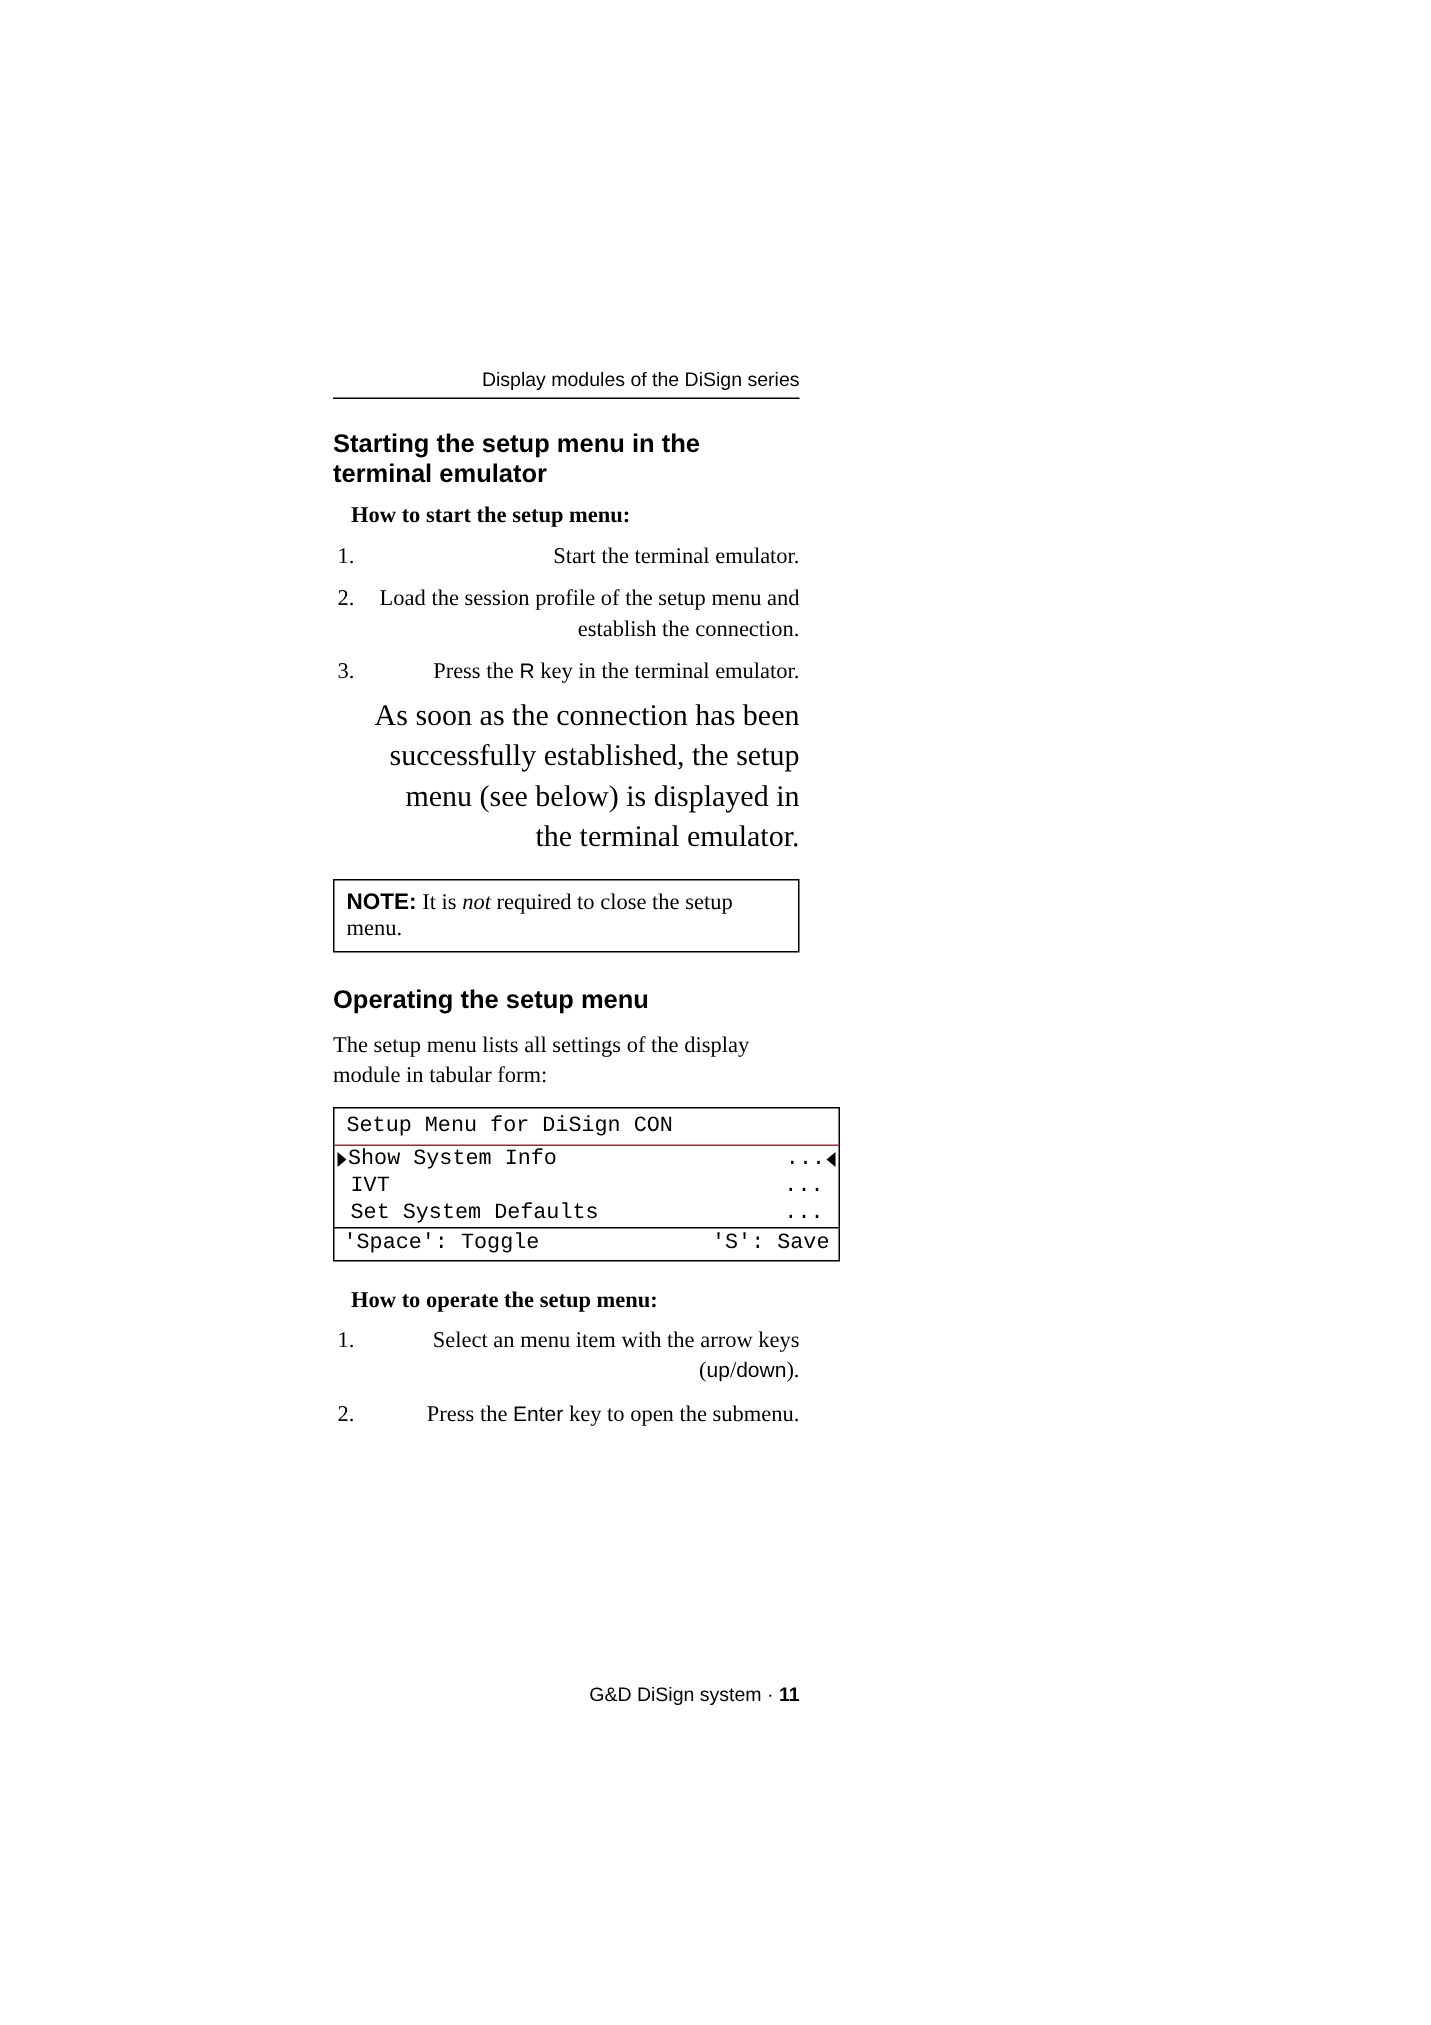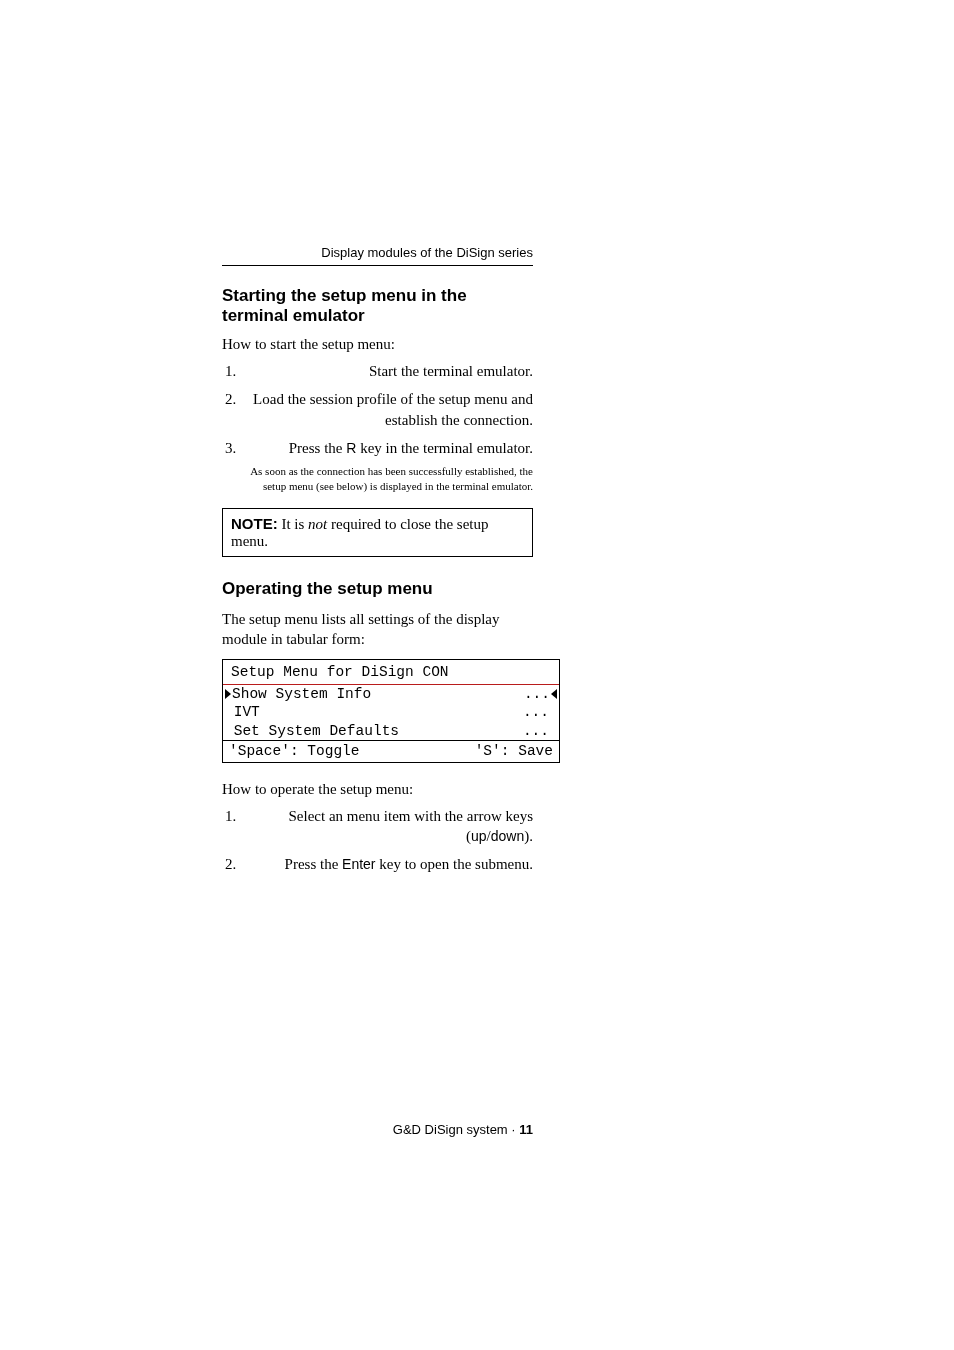--- a/index.html
+++ b/index.html
@@ -27,38 +27,38 @@
     margin-bottom: 20px;
   }
   .h2 {
     font-family: Arial, Helvetica, sans-serif;
     font-weight: bold;
     font-size: 17px;
     margin: 0 0 10px 0;
   }
   .lead-bold {
     font-family: Georgia, 'Times New Roman', serif;
-    font-weight: normal;
-    font-size: 15px;
-    margin: 0 0 8px 0;
+    font-weight: bold;
+    font-size: 15px;
+    margin: 0 0 8px 12px;
   }
   ol.steps {
     margin: 0;
     padding: 0 0 0 18px;
     font-size: 15px;
     line-height: 1.35;
     text-align: right;
   }
   ol.steps > li {
     margin-bottom: 8px;
     padding-left: 4px;
   }
   .sub-para {
     margin: 6px 0 0 0;
-    font-size: 11px;
+    font-size: 20px;
     line-height: 1.35;
     font-family: Liberation Serif, serif;
   }
   .note-box {
     border: 1px solid #000;
     padding: 6px 8px;
     margin: 14px 0 22px 0;
     font-size: 15px;
   }
   .note-label {

